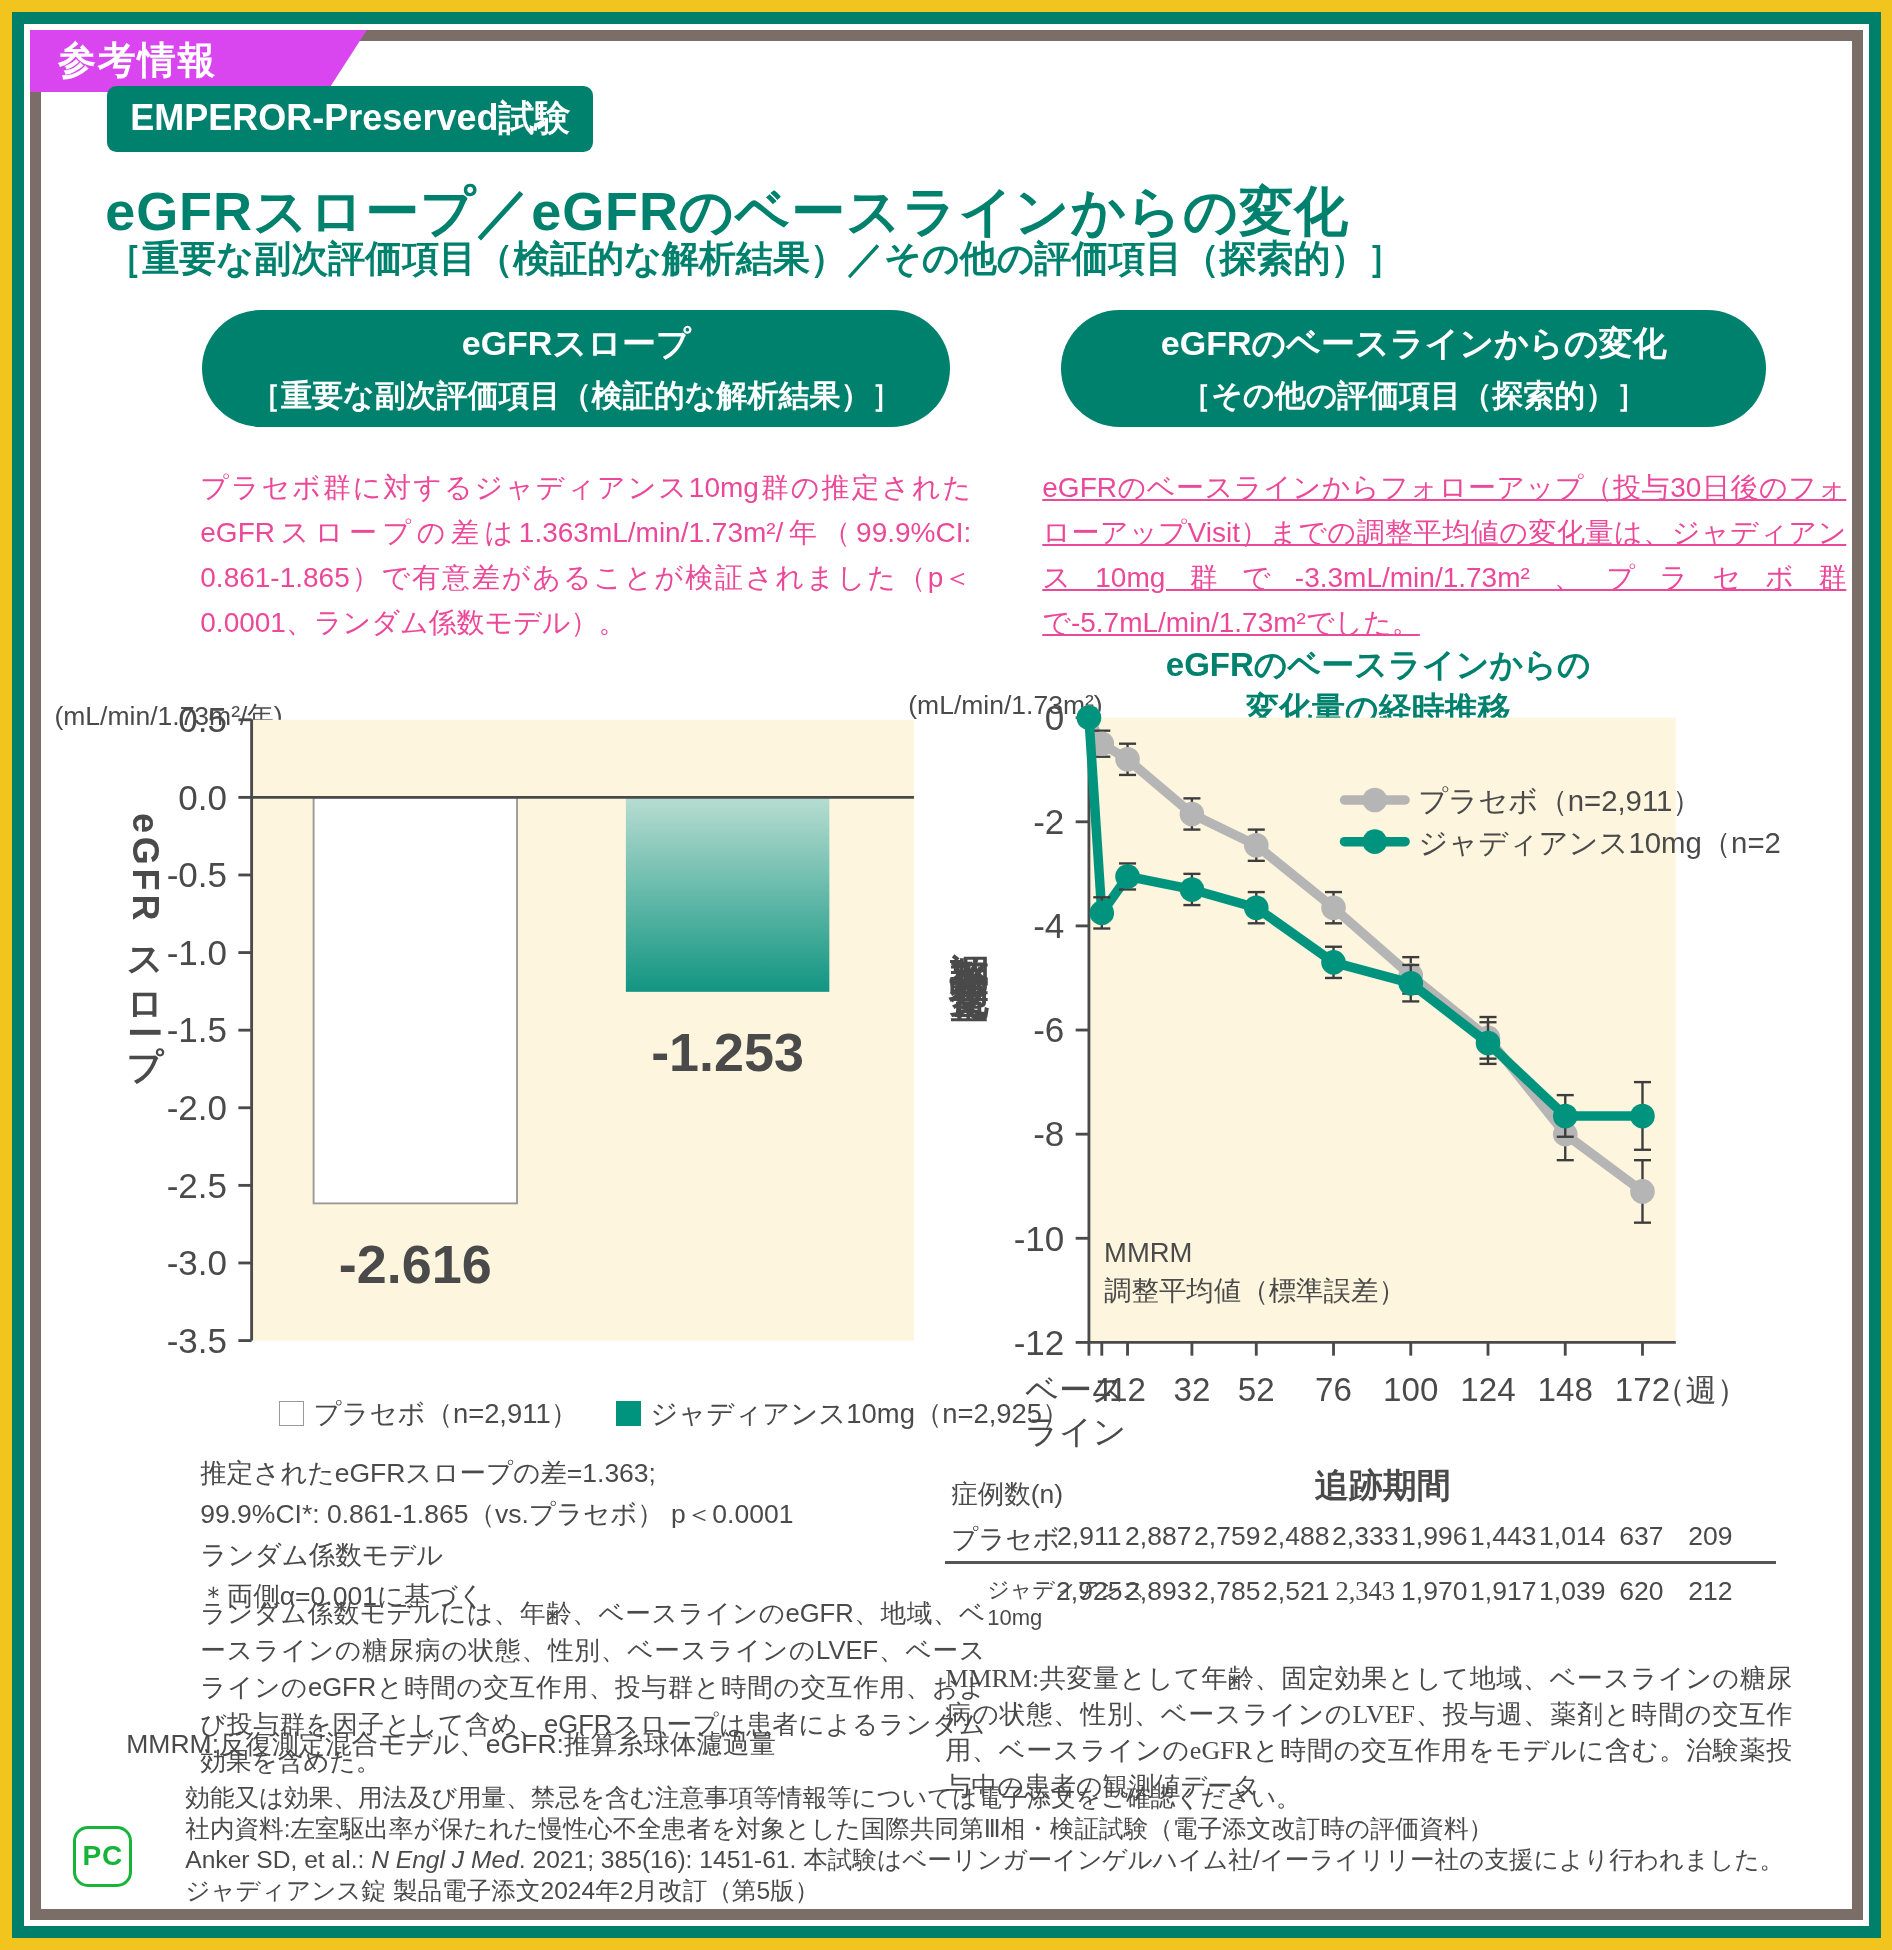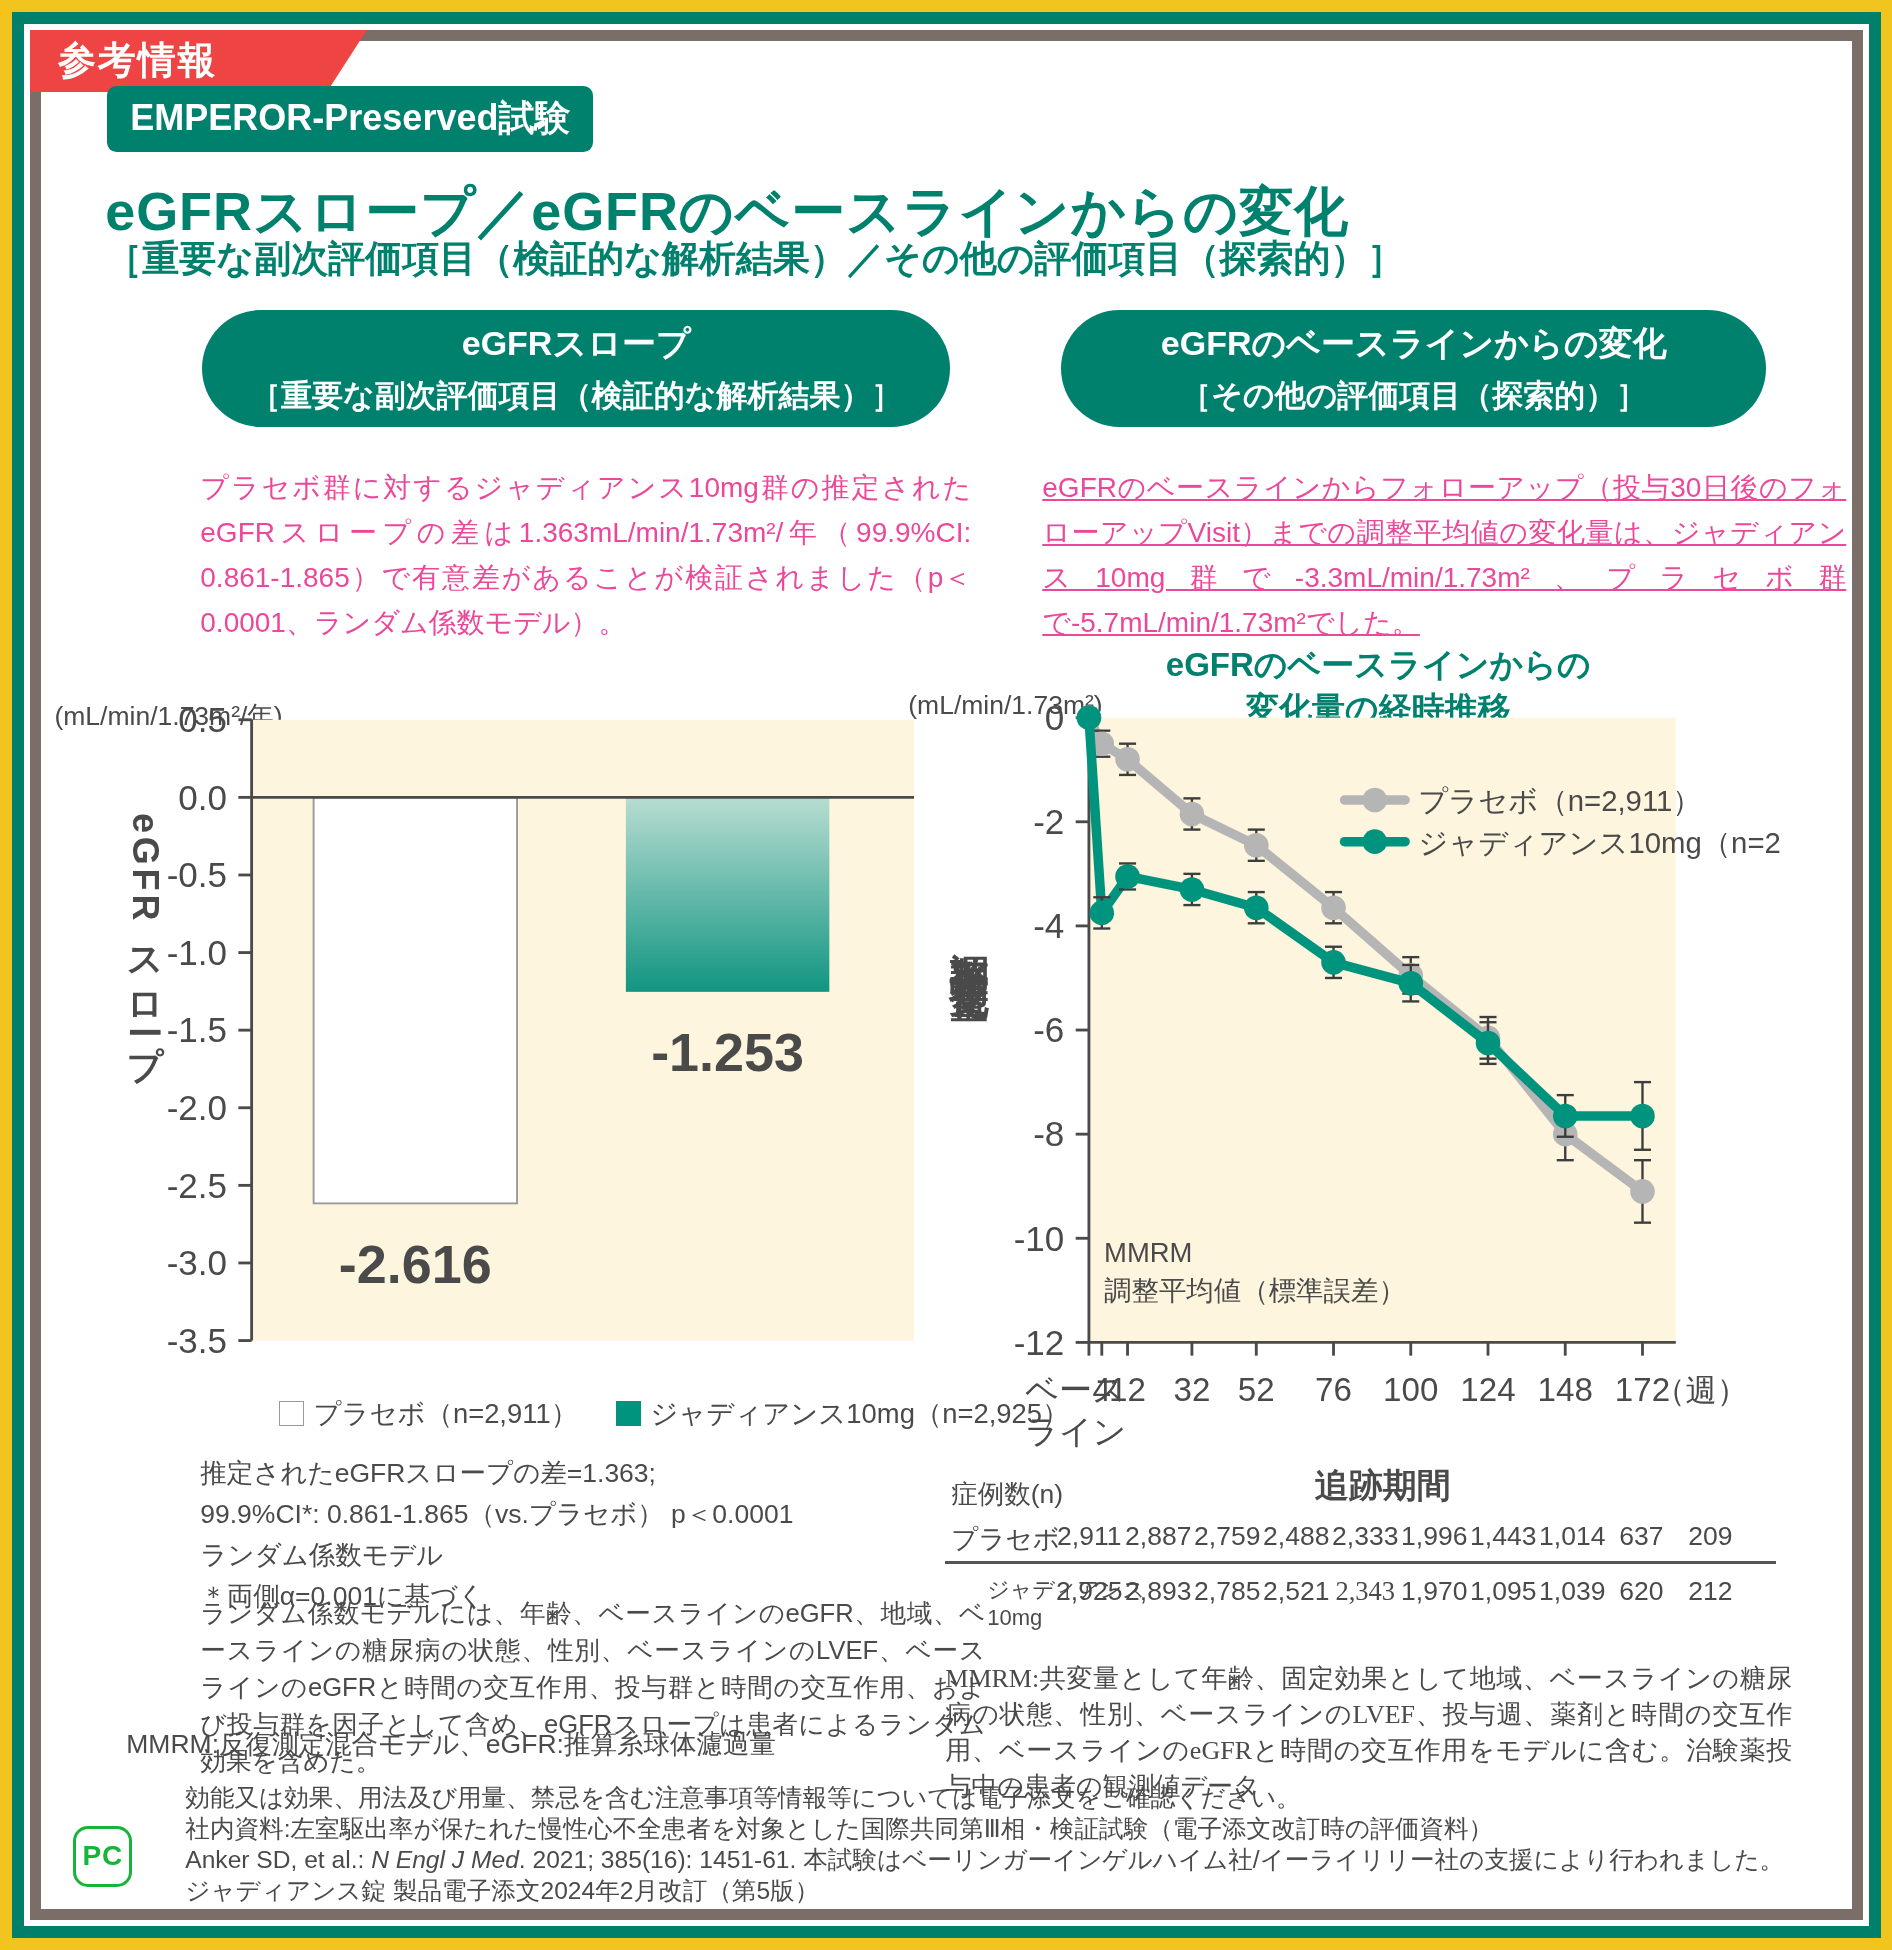--- a/index.html
+++ b/index.html
@@ -6,21 +6,21 @@
   html,body { width:1893px; }
   body { font-family:"Liberation Sans","DejaVu Sans",sans-serif; color:#4a4a4a; }
   .page   { width:1893px; height:1950px; background:#f2c41e; padding:12.3px; }
   .f-teal { width:100%; height:100%; background:#00806b; padding:11.4px; }
   .f-white{ width:100%; height:100%; background:#ffffff; padding:6.6px; }
   .f-gray { width:100%; height:100%; border:11.4px solid #7b6e68; background:#ffffff; position:relative; }
   .content{ position:absolute; left:0; top:0; width:1809px; height:1865px; }
 
   .abs { position:absolute; }
 
-  .tab { left:-11.4px; top:-11.4px; width:337px; height:62px; background:#ef4444;
+  .tab { left:-11.4px; top:-11.4px; width:337px; height:62px; background:#d946ef;
          clip-path:polygon(0 0,100% 0,calc(100% - 40px) 100%,0 100%);
          color:#fff; font-weight:bold; font-size:38px; line-height:61px; padding-left:28px; letter-spacing:1.9px;}
 
   .badge { left:66px; top:45px; background:#00816d; color:#fff; font-weight:bold;
            font-size:36px; padding:7.6px 23px 9.5px; border-radius:9.5px; }
   .title    { left:64px; top:119px; color:#00816d; font-weight:bold; font-size:54px; letter-spacing:0.9px;margin-top:16px; }
   .subtitle { left:64px; top:193px; color:#00816d; font-weight:bold; font-size:37px; }
 
   .pill { background:#00816d; color:#fff; text-align:center; border-radius:59px;
           display:flex; flex-direction:column; justify-content:center; gap:7.6px; }
@@ -302,21 +302,21 @@
               <span class="tbl-cell" style="left: 1462px; top: 1480px;">1,443</span>
               <span class="tbl-cell" style="left: 1531px; top: 1480px;">1,014</span>
               <span class="tbl-cell" style="left: 1600px; top: 1480px;">637</span>
               <span class="tbl-cell" style="left: 1669px; top: 1480px;">209</span>
               <span class="tbl-cell" style="left: 1048px; top: 1535px;">2,925</span>
               <span class="tbl-cell" style="left: 1117px; top: 1535px;">2,893</span>
               <span class="tbl-cell" style="left: 1186px; top: 1535px;">2,785</span>
               <span class="tbl-cell" style="left: 1255px; top: 1535px;">2,521</span>
               <span class="tbl-cell" style="left: 1324px; top: 1535px; font-family: Liberation Serif, serif;">2,343</span>
               <span class="tbl-cell" style="left: 1393px; top: 1535px;">1,970</span>
-              <span class="tbl-cell" style="left: 1462px; top: 1535px;">1,095</span>
+              <span class="tbl-cell" style="left: 1462px; top: 1535px;">1,917</span>
               <span class="tbl-cell" style="left: 1531px; top: 1535px;">1,039</span>
               <span class="tbl-cell" style="left: 1600px; top: 1535px;">620</span>
               <span class="tbl-cell" style="left: 1669px; top: 1535px;">212</span>
             </div>
 
       <div class="abs mmrm-note">MMRM:共変量として年齢、固定効果として地域、ベースラインの糖尿病の状態、性別、ベースラインのLVEF、投与週、薬剤と時間の交互作用、ベースラインのeGFRと時間の交互作用をモデルに含む。治験薬投与中の患者の観測値データ</div>
       <div class="abs abbr">MMRM:反復測定混合モデル、eGFR:推算糸球体濾過量</div>
 
       <div class="abs pc-icon">
         <span>PC</span>

